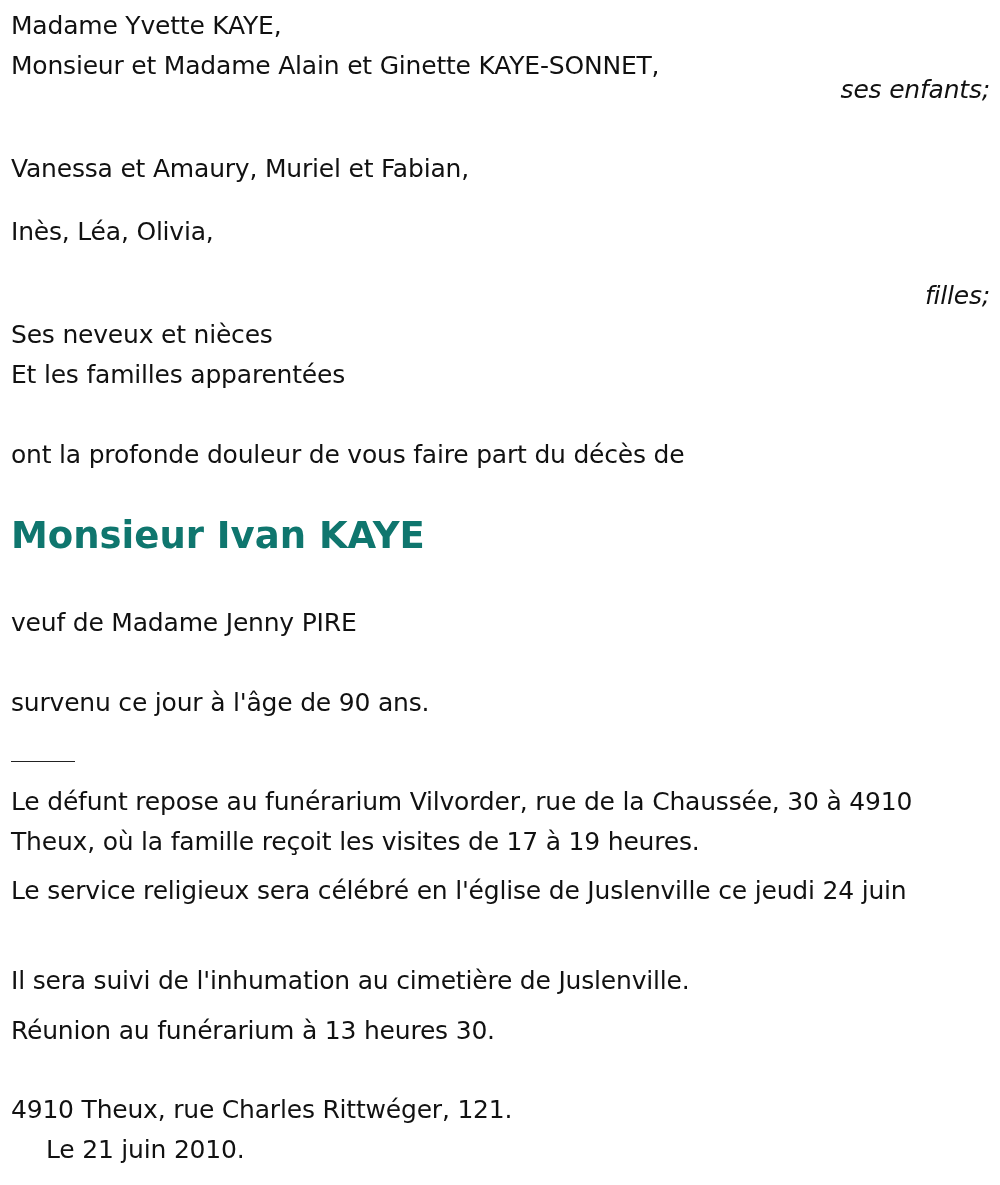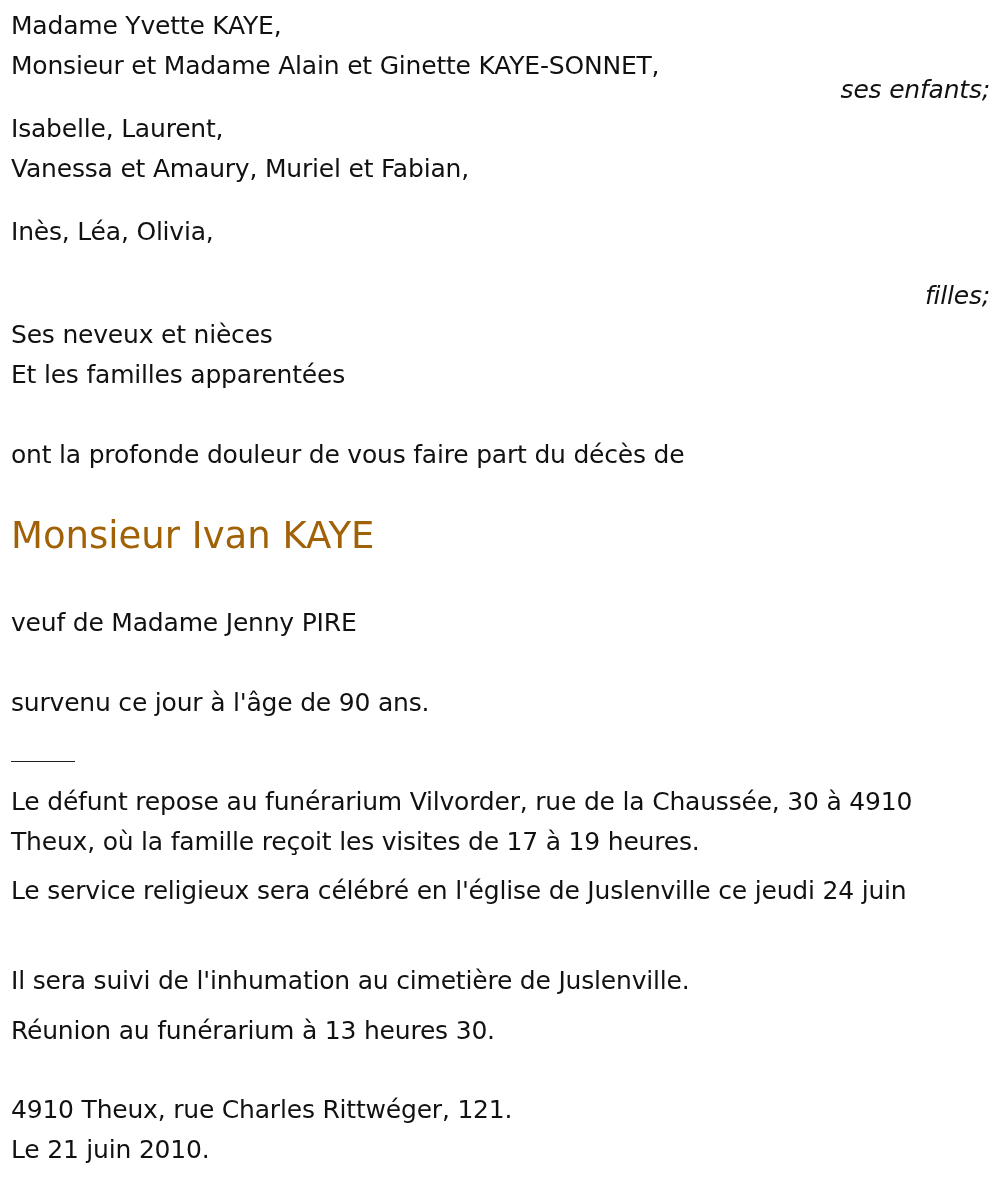--- a/index.html
+++ b/index.html
@@ -31,45 +31,44 @@
       position: absolute;
       right: 10px;
       font-style: italic;
       text-align: right;
       white-space: nowrap;
       letter-spacing: -0.2px;
     }
     .deceased {
       position: absolute;
       left: 11px;
-      font-weight: normal;
+      font-weight: bold;
       font-size: 37px;
       line-height: 44px;
       white-space: nowrap;
-      color: #a16207;
+      color: #0f766e;
     }
     .rule {
       position: absolute;
       left: 11px;
       top: 761px;
       width: 64px;
       height: 0;
       border-top: 1.5px solid #222222;
     }
   </style>
 </head>
 <body>
 
 <div class="page">
 
   <div class="line" style="top:6px;">Madame Yvette KAYE,</div>
   <div class="line" style="top:46px;">Monsieur et Madame Alain et Ginette KAYE-SONNET,</div>
   <div class="role" style="top:70px;">ses enfants;</div>
 
-  <div class="line" style="top:109px;">Isabelle, Laurent,</div>
   <div class="line" style="top:149px;">Vanessa et Amaury, Muriel et Fabian,</div>
 
   <div class="line" style="top:212px;">Inès, Léa, Olivia,</div>
   <div class="role" style="top:276px;">filles;</div>
 
   <div class="line" style="top:315px;">Ses neveux et nièces</div>
   <div class="line" style="top:355px;">Et les familles apparentées</div>
 
   <div class="line" style="top:435px;">ont la profonde douleur de vous faire part du décès de</div>
 
@@ -79,15 +78,15 @@
 
   <div class="rule"></div>
 
   <div class="line" style="top:782px;">Le défunt repose au funérarium Vilvorder, rue de la Chaussée, 30 à 4910</div>
   <div class="line" style="top:822px;">Theux, où la famille reçoit les visites de 17 à 19 heures.</div>
   <div class="line" style="top:871px;">Le service religieux sera célébré en l'église de Juslenville ce jeudi 24 juin</div>
   <div class="line" style="top:961px;">Il sera suivi de l'inhumation au cimetière de Juslenville.</div>
   <div class="line" style="top:1011px;">Réunion au funérarium à 13 heures 30.</div>
 
   <div class="line" style="top:1090px;">4910 Theux, rue Charles Rittwéger, 121.</div>
-  <div class="line" style="top:1130px;">Le 21 juin 2010.</div>
+  <div class="line" style="top:1130px;margin-left:35px;">Le 21 juin 2010.</div>
 
 </div>
 
 </body></html>

